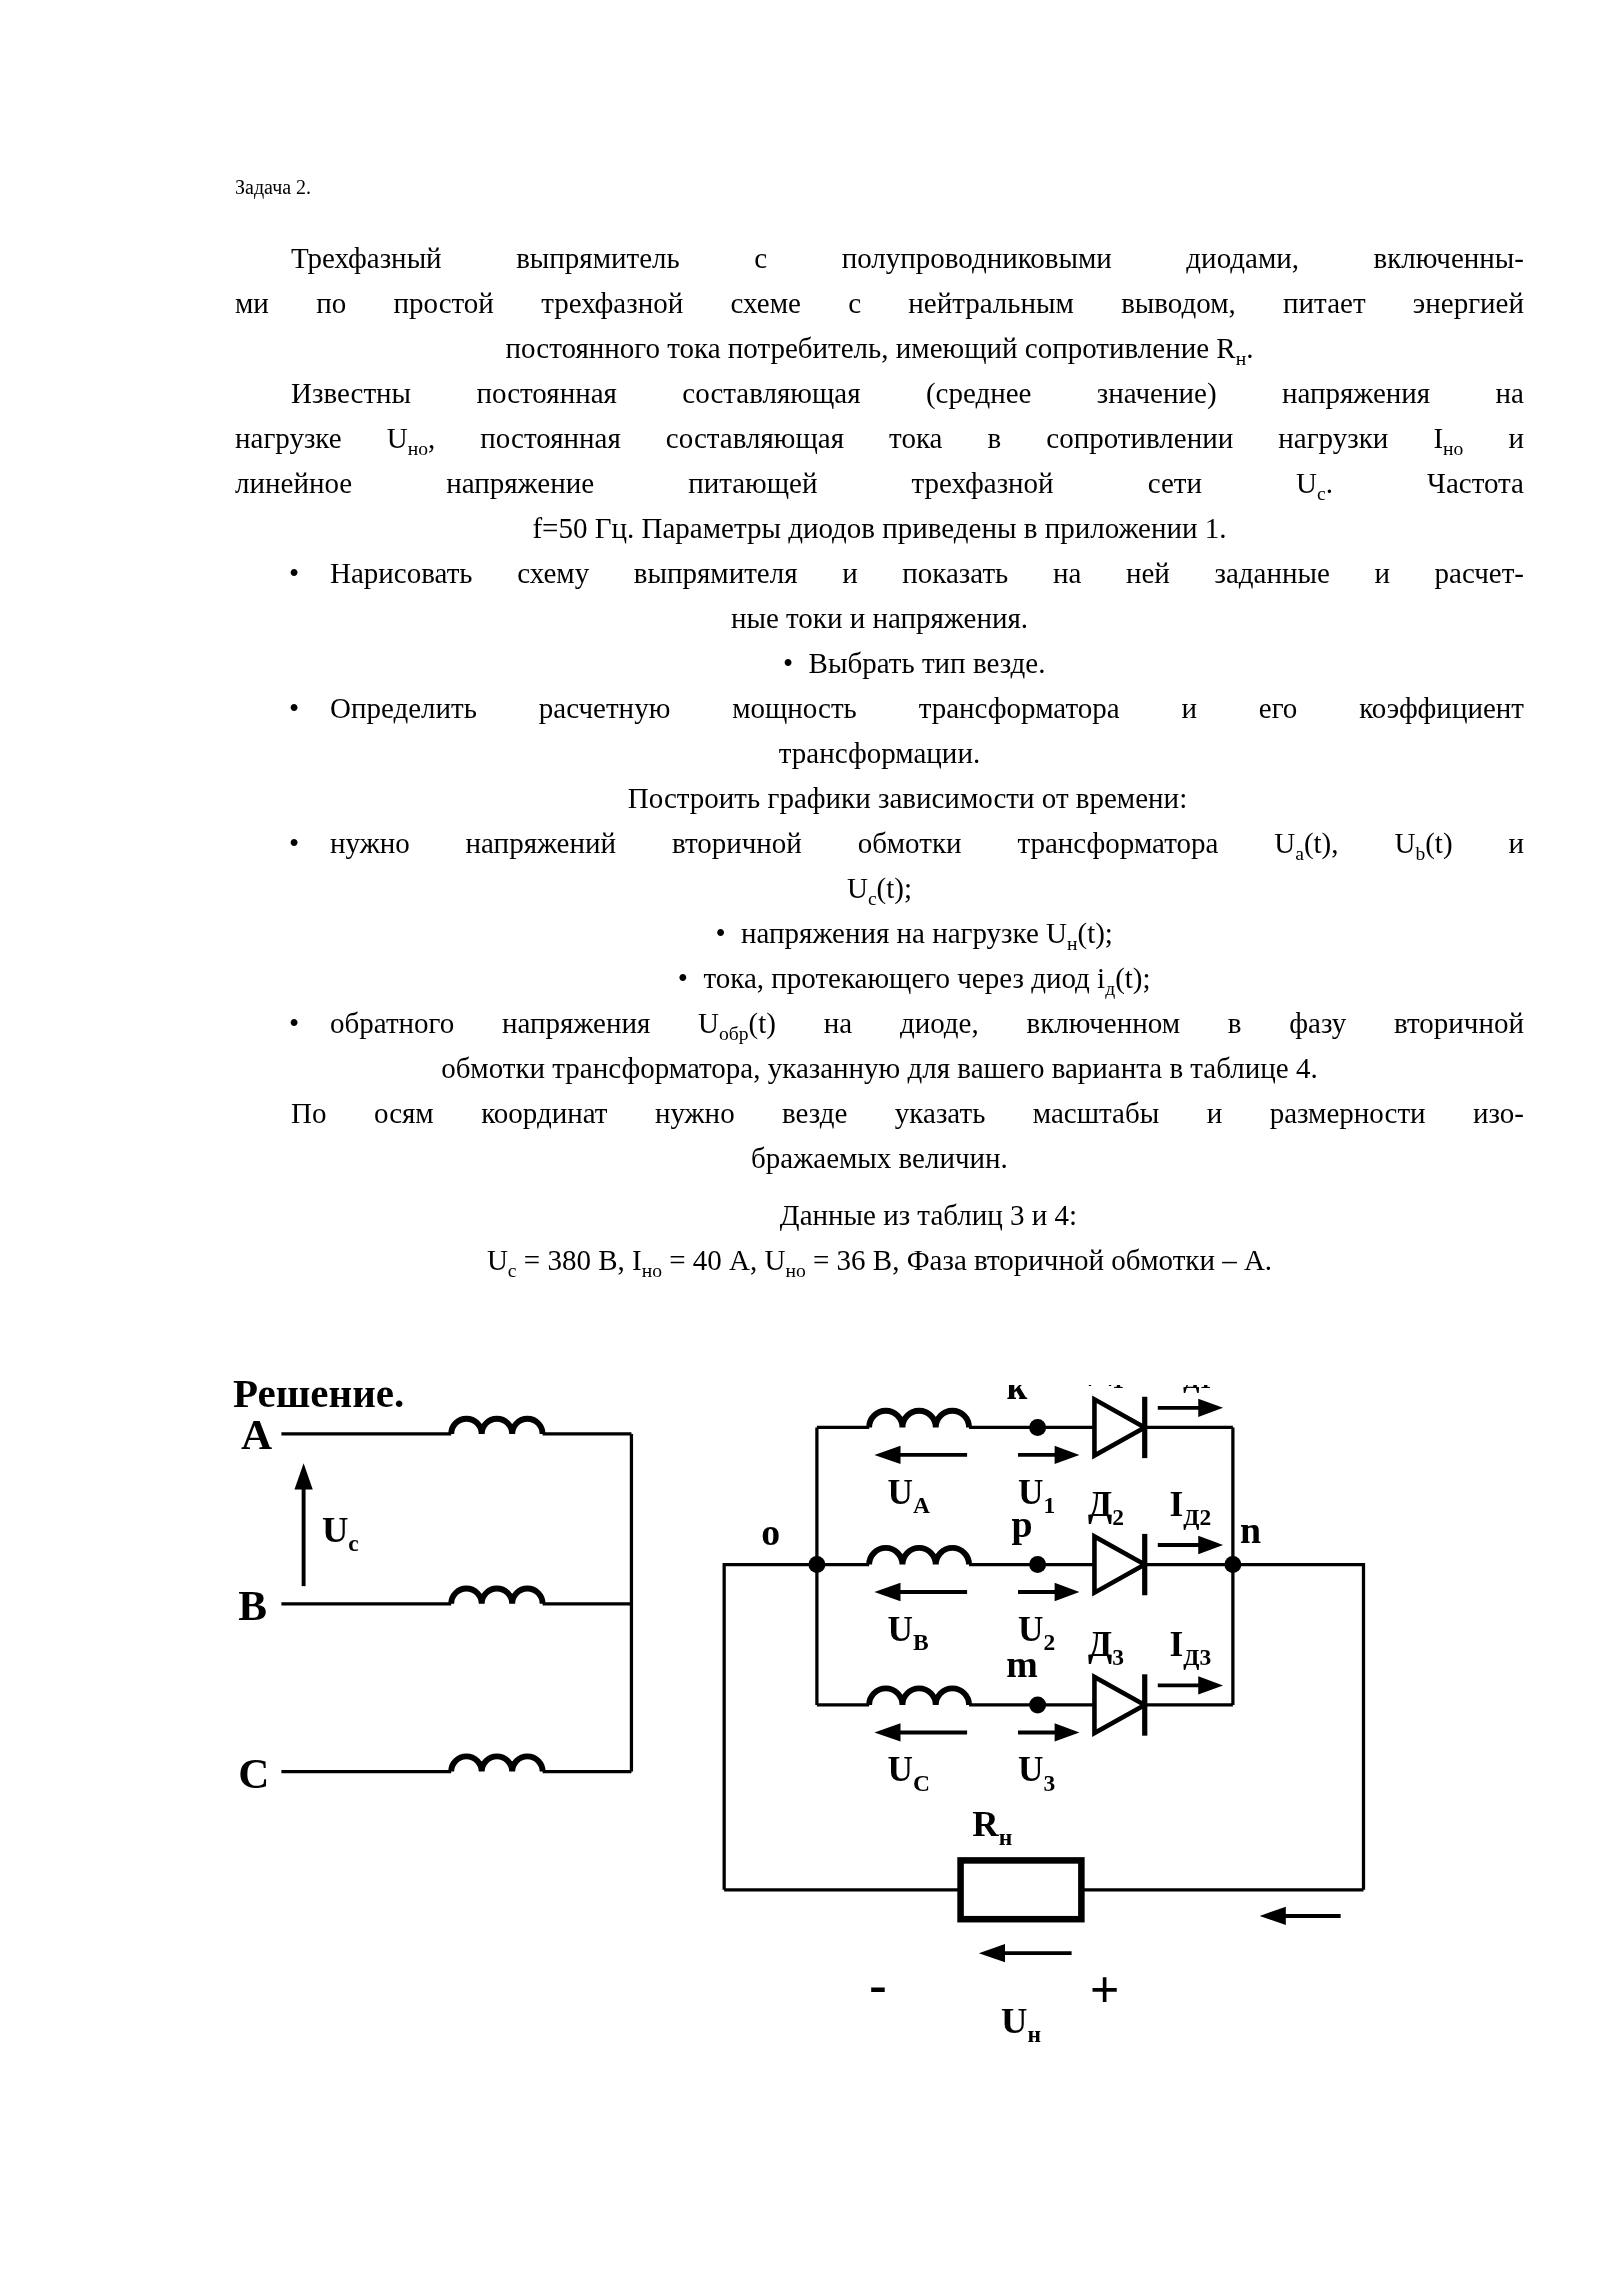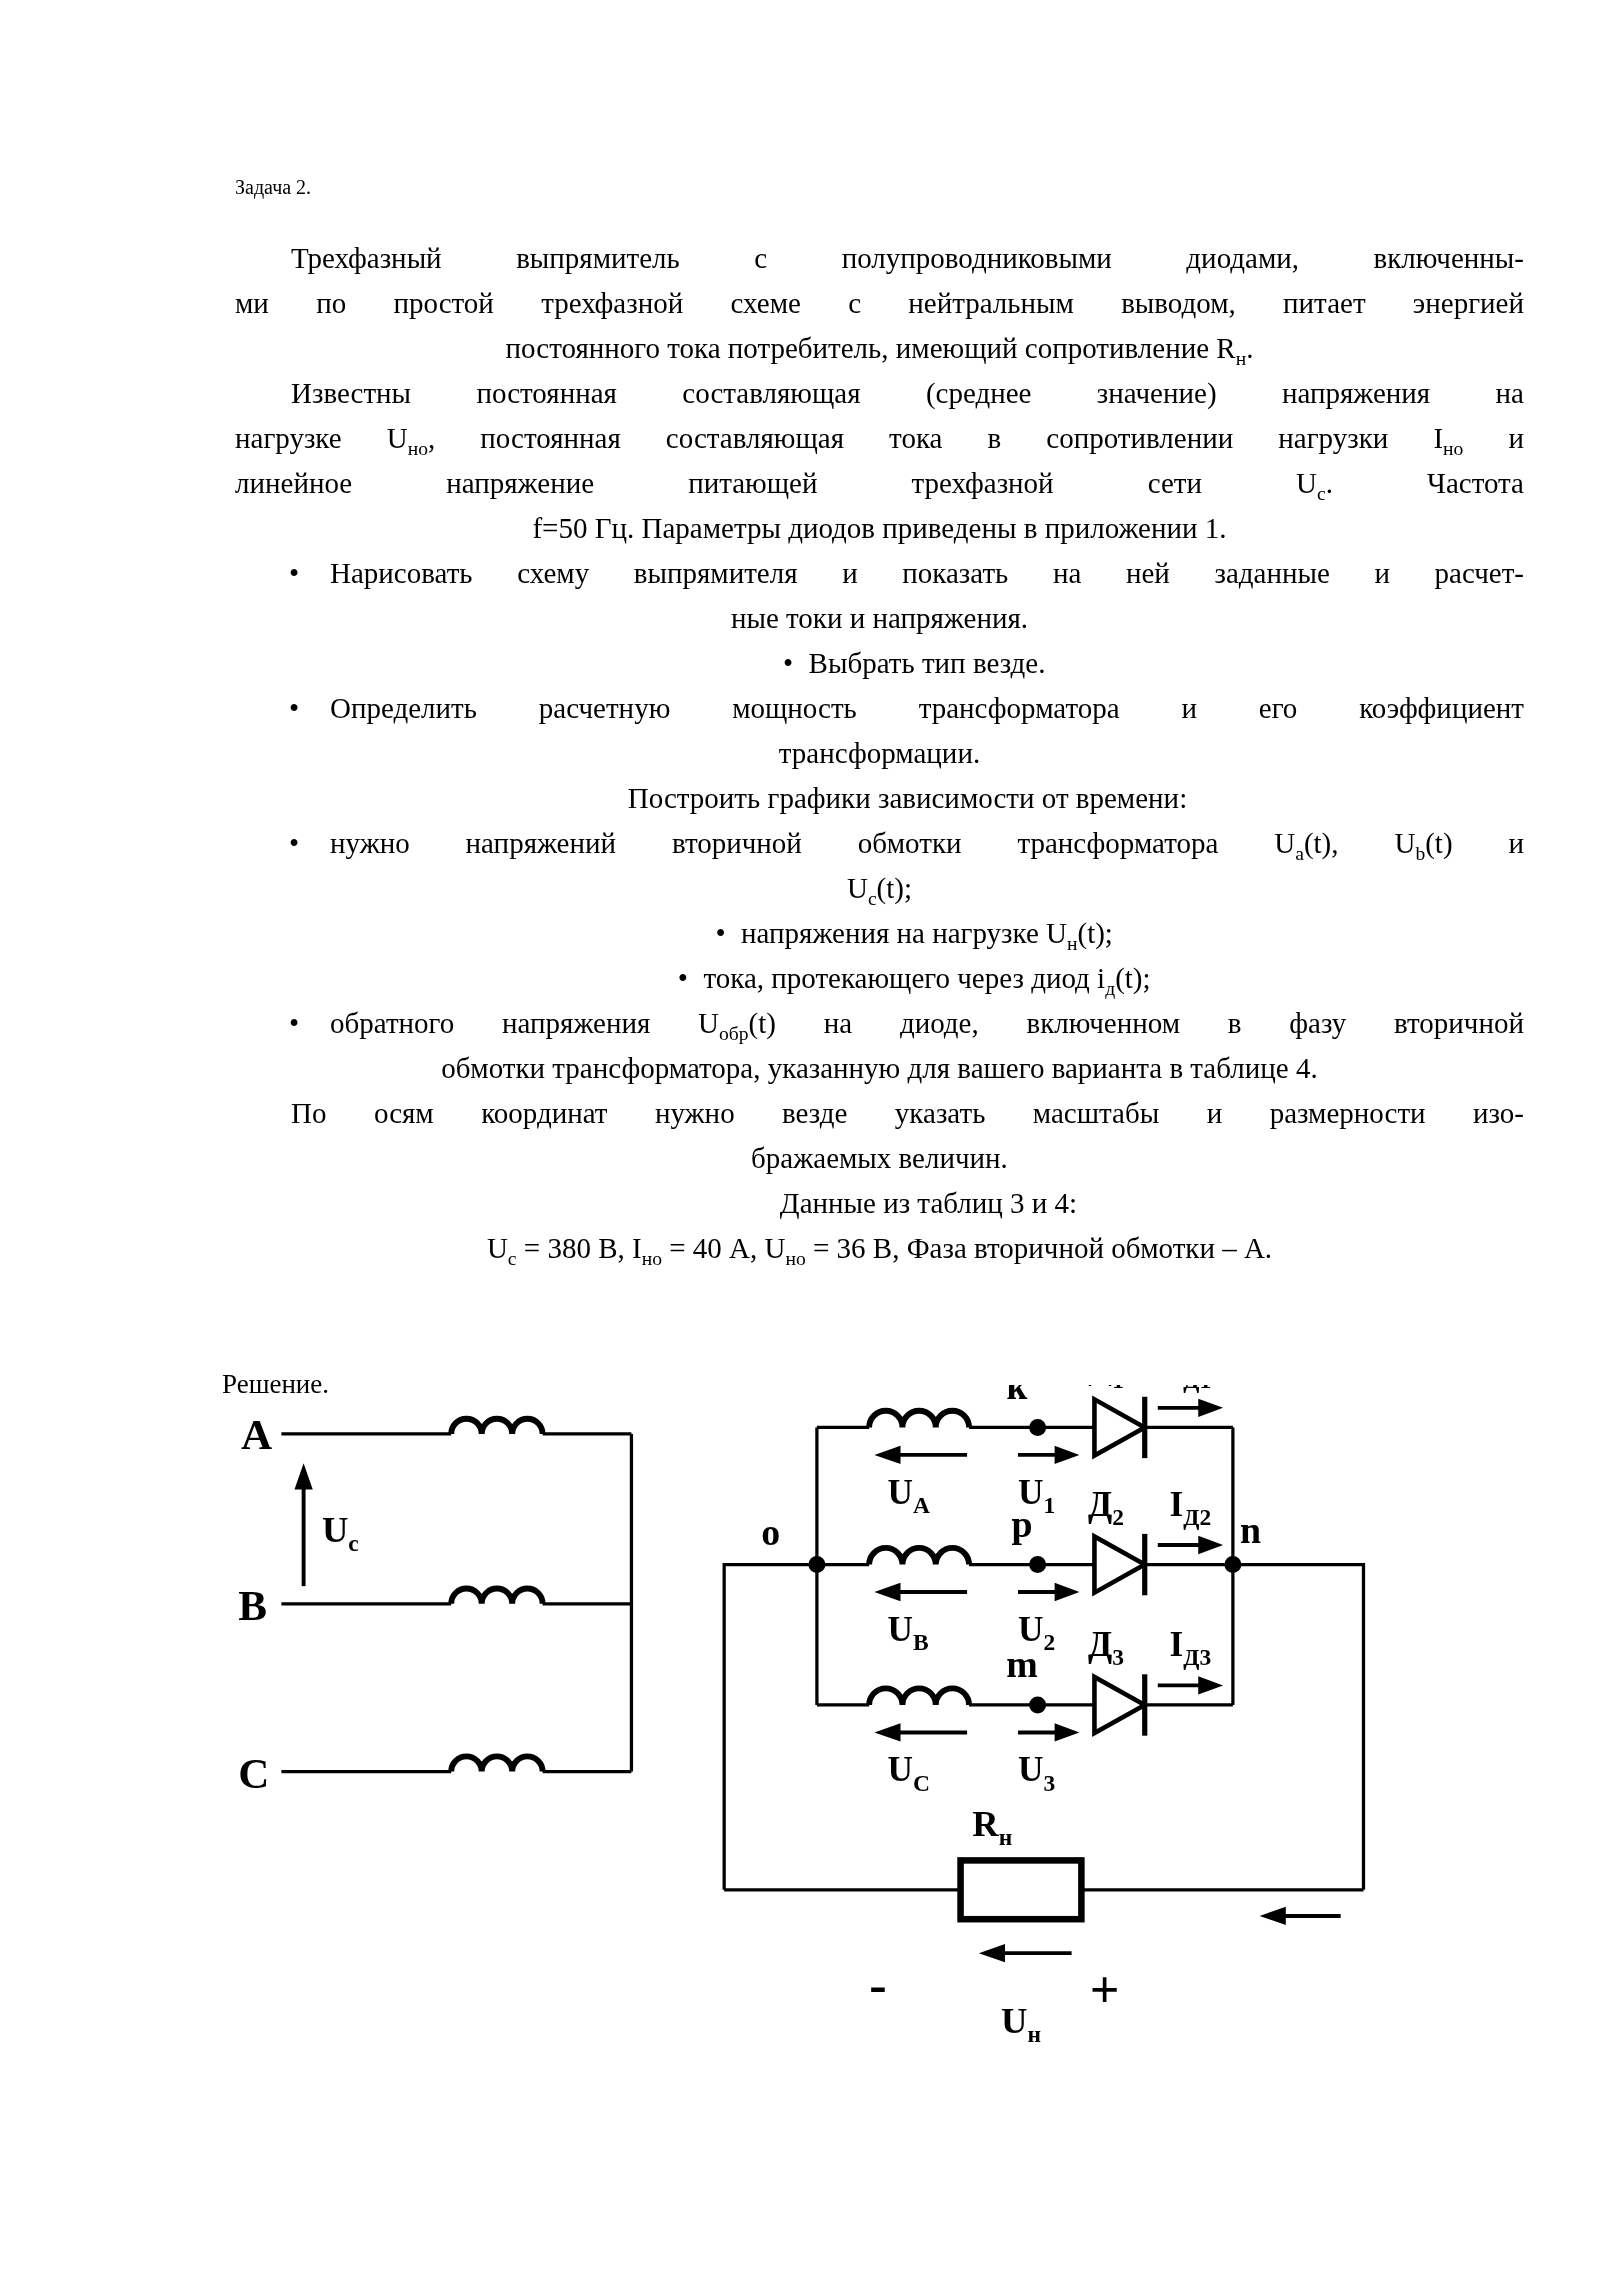--- a/index.html
+++ b/index.html
@@ -26,36 +26,37 @@
     font-size:29px;
     line-height:45px;
     white-space:normal;
     text-align:center;
   }
   .line.justify{
     text-align:justify;
     text-align-last:justify;
   }
   .line.indent{ text-indent:56px; }
-  .line.indent2{ text-indent:98px; }
+  .line.indent2{ text-indent:98px;margin-top:12px; }
   .line.bullet-line{ text-indent:54px; }
   .bullet-glyph{
     display:inline-block;
     width:41px;
     text-indent:0;
   }
   .line sub{
     font-size:19.6px;
     line-height:0;
     vertical-align:-6.5px;
   }
   .solution{
     position:absolute;
-    left:222px;top:1369px;
-    font-size:27px;
+    left:233px;top:1369px;
+    font-size:41px;
+    font-weight:bold;
   }
   svg text{
     font-family:"Liberation Serif", serif;
     font-weight:bold;
     fill:#000;
   }
   .lbl-phase{ font-size:66px; }
   .lbl-node{ font-size:58px; }
   .lbl-u{ font-size:54px; }
   .lbl-big{ font-size:56px; }

